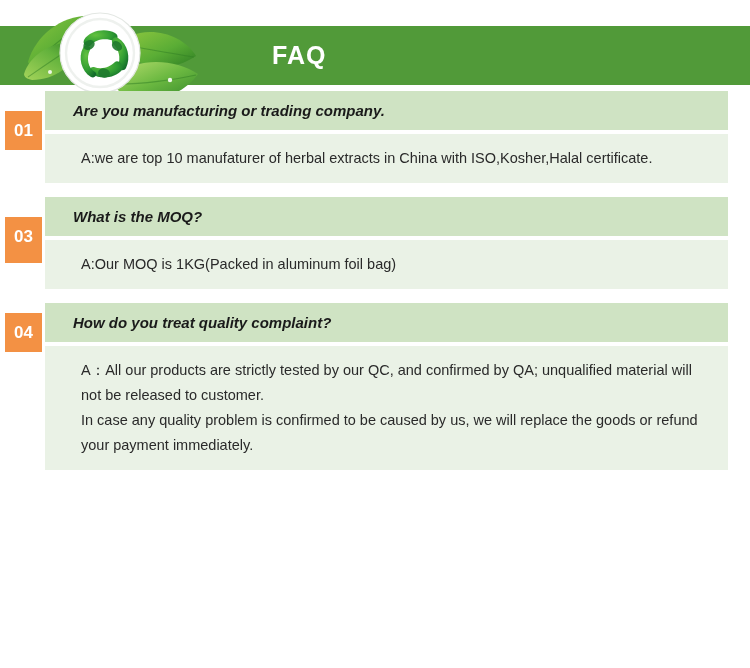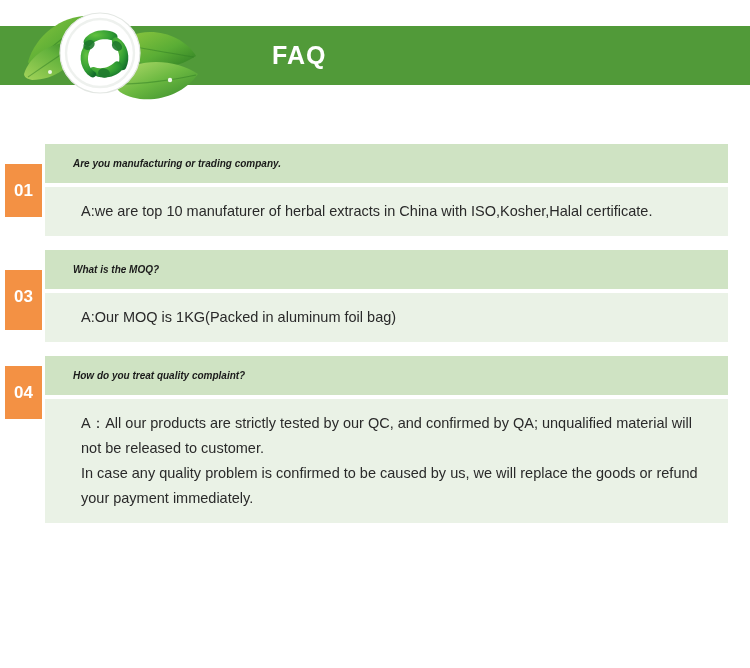--- a/index.html
+++ b/index.html
@@ -11,21 +11,21 @@
     height: 668px;
     background: #ffffff;
     font-family: "Liberation Sans", sans-serif;
     overflow: hidden;
   }
 
   
   .header {
     position: relative;
     width: 750px;
-    height: 144px;
+    height: 91px;
   }
   .header-band {
     position: absolute;
     left: 0;
     top: 26px;
     width: 750px;
     height: 59px;
     background: #519a39;
   }
   .header-title {
@@ -58,38 +58,38 @@
     padding: 0;
   }
   .faq-item {
     position: relative;
     margin-bottom: 14px;
   }
   .badge {
     position: absolute;
     left: 5px;
     width: 37px;
-    height: 53px;
+    height: 39px;
     background: #f39144;
     color: #ffffff;
     font-size: 17px;
     font-weight: bold;
     display: flex;
     align-items: center;
     justify-content: center;
     box-sizing: border-box;
   }
   .faq-body {
     margin-left: 45px;
     margin-right: 22px;
   }
   .question {
     background: #cfe3c3;
     color: #1a1a1a;
-    font-size: 10px;
+    font-size: 15px;
     font-weight: bold;
     font-style: italic;
     padding: 10px 0 10px 28px;
     line-height: 19px;
   }
   .answer {
     background: #eaf2e6;
     color: #2a2a2a;
     font-size: 14.5px;
     padding: 12px 16px 12px 36px;

